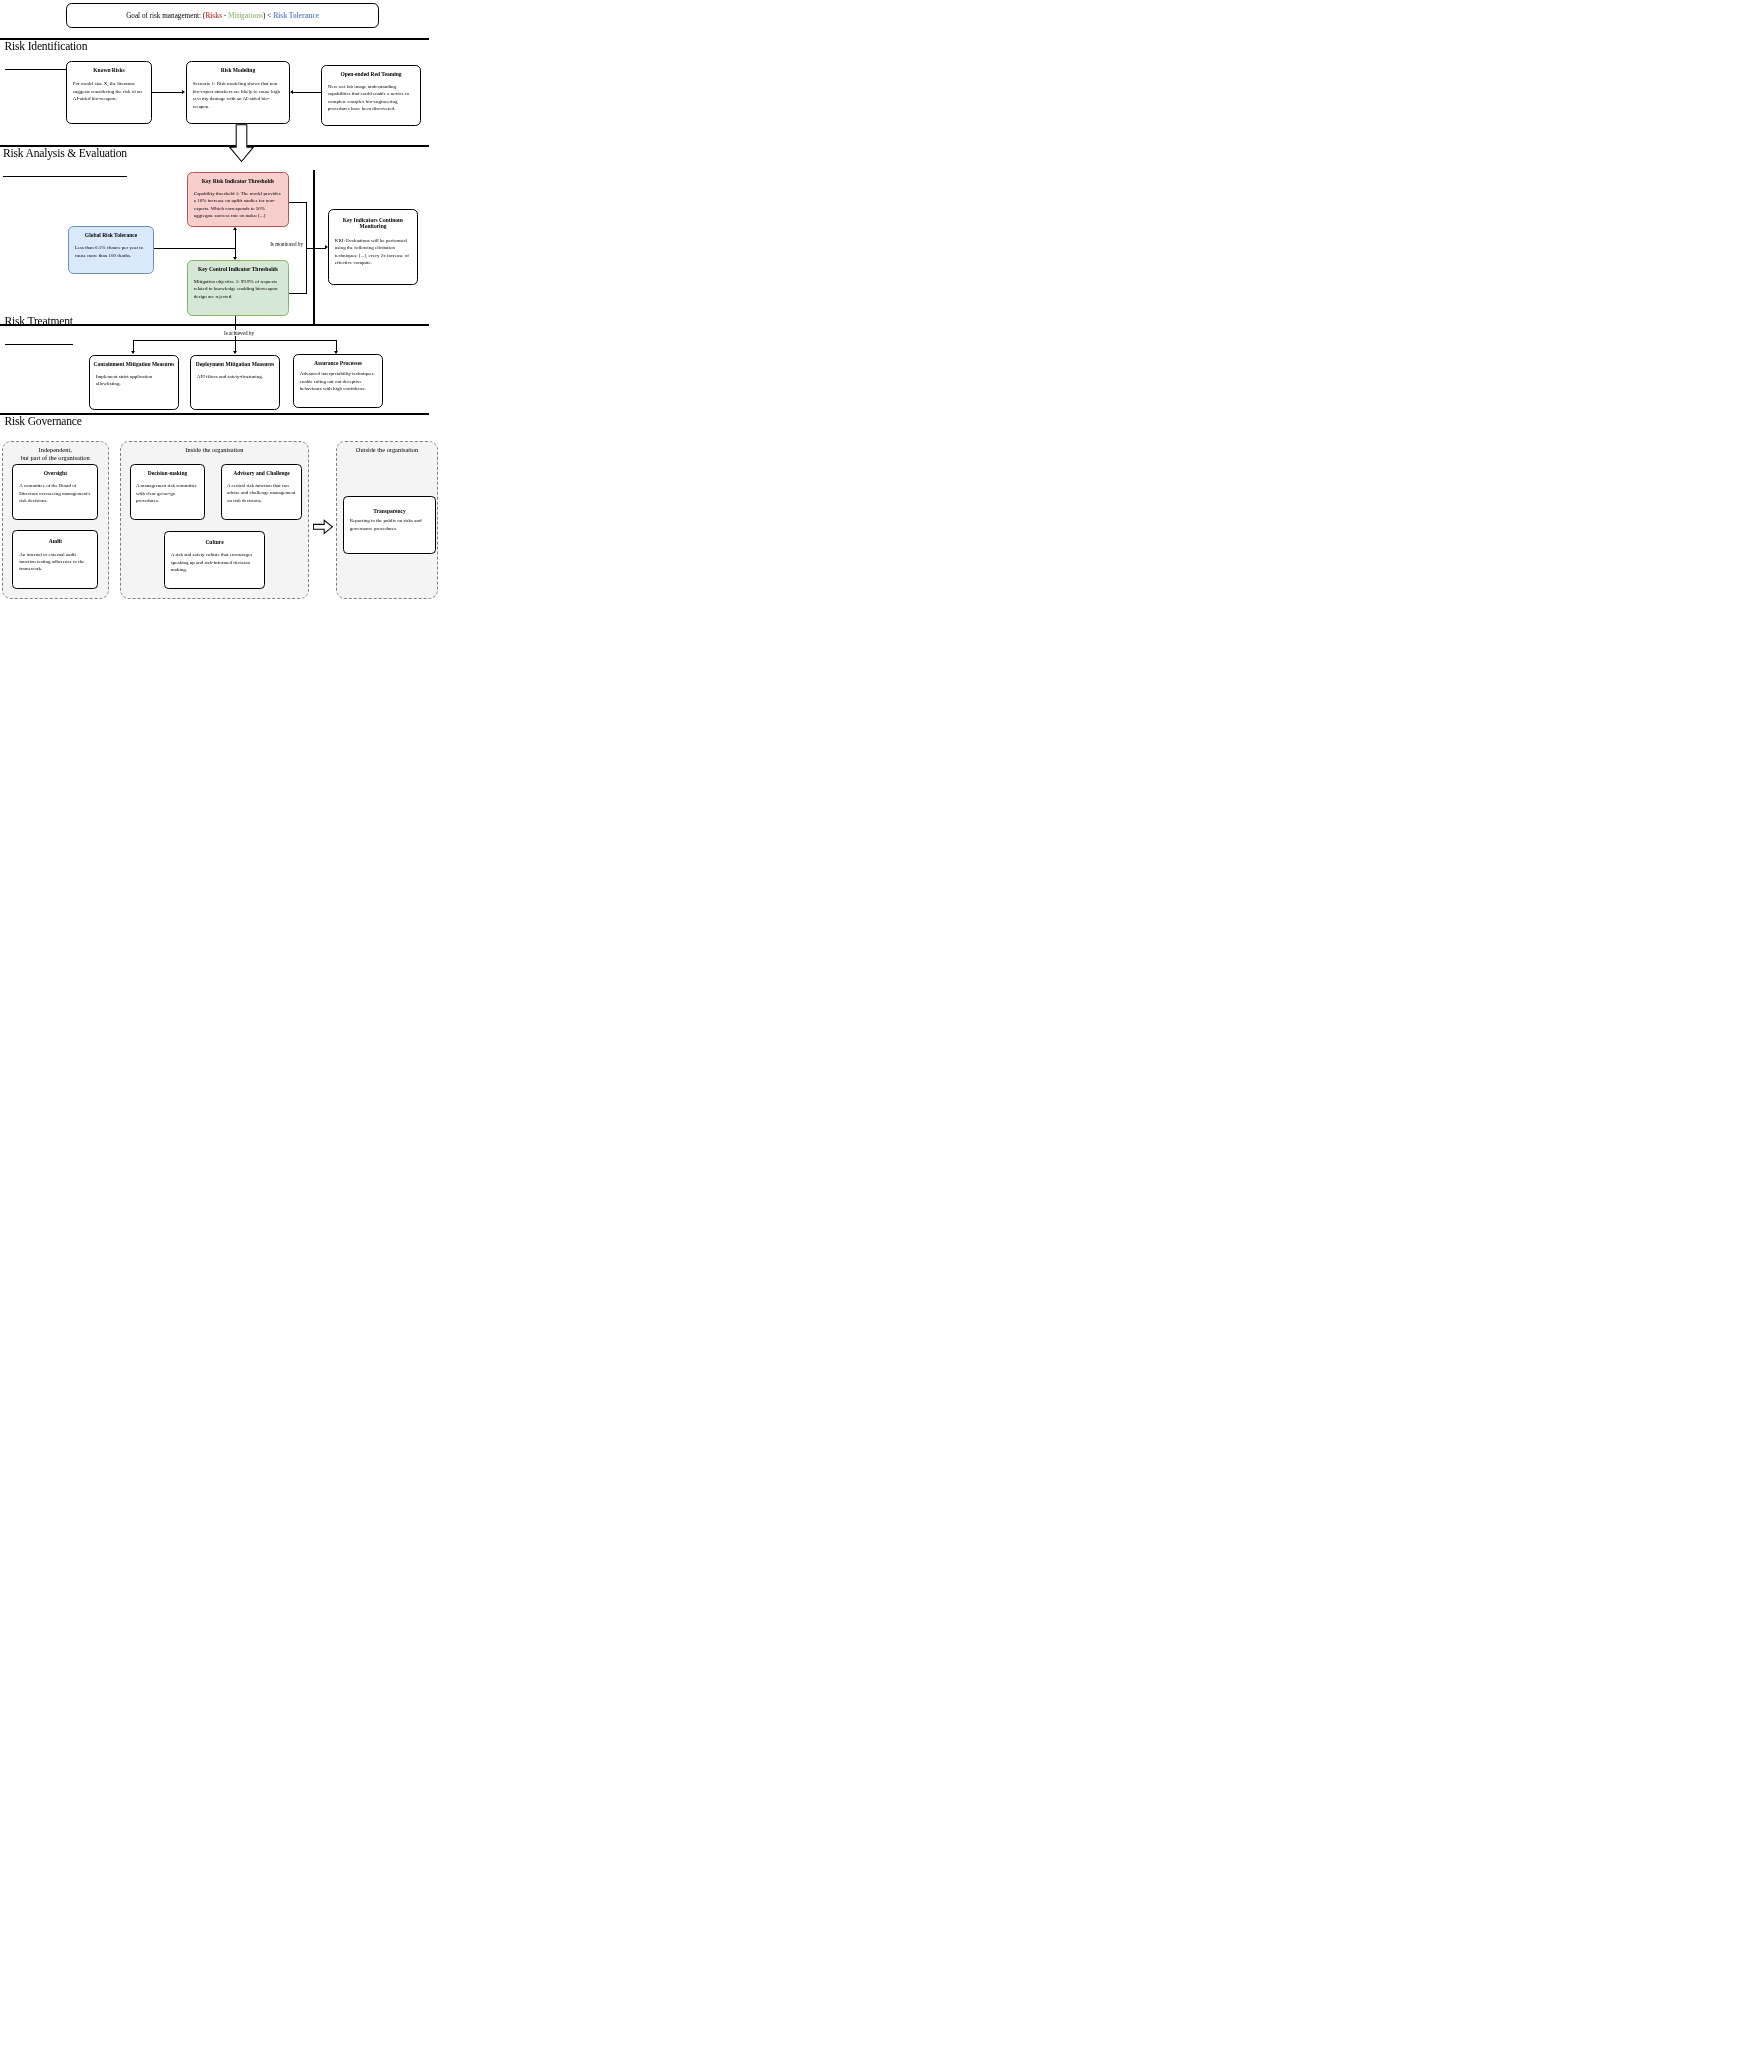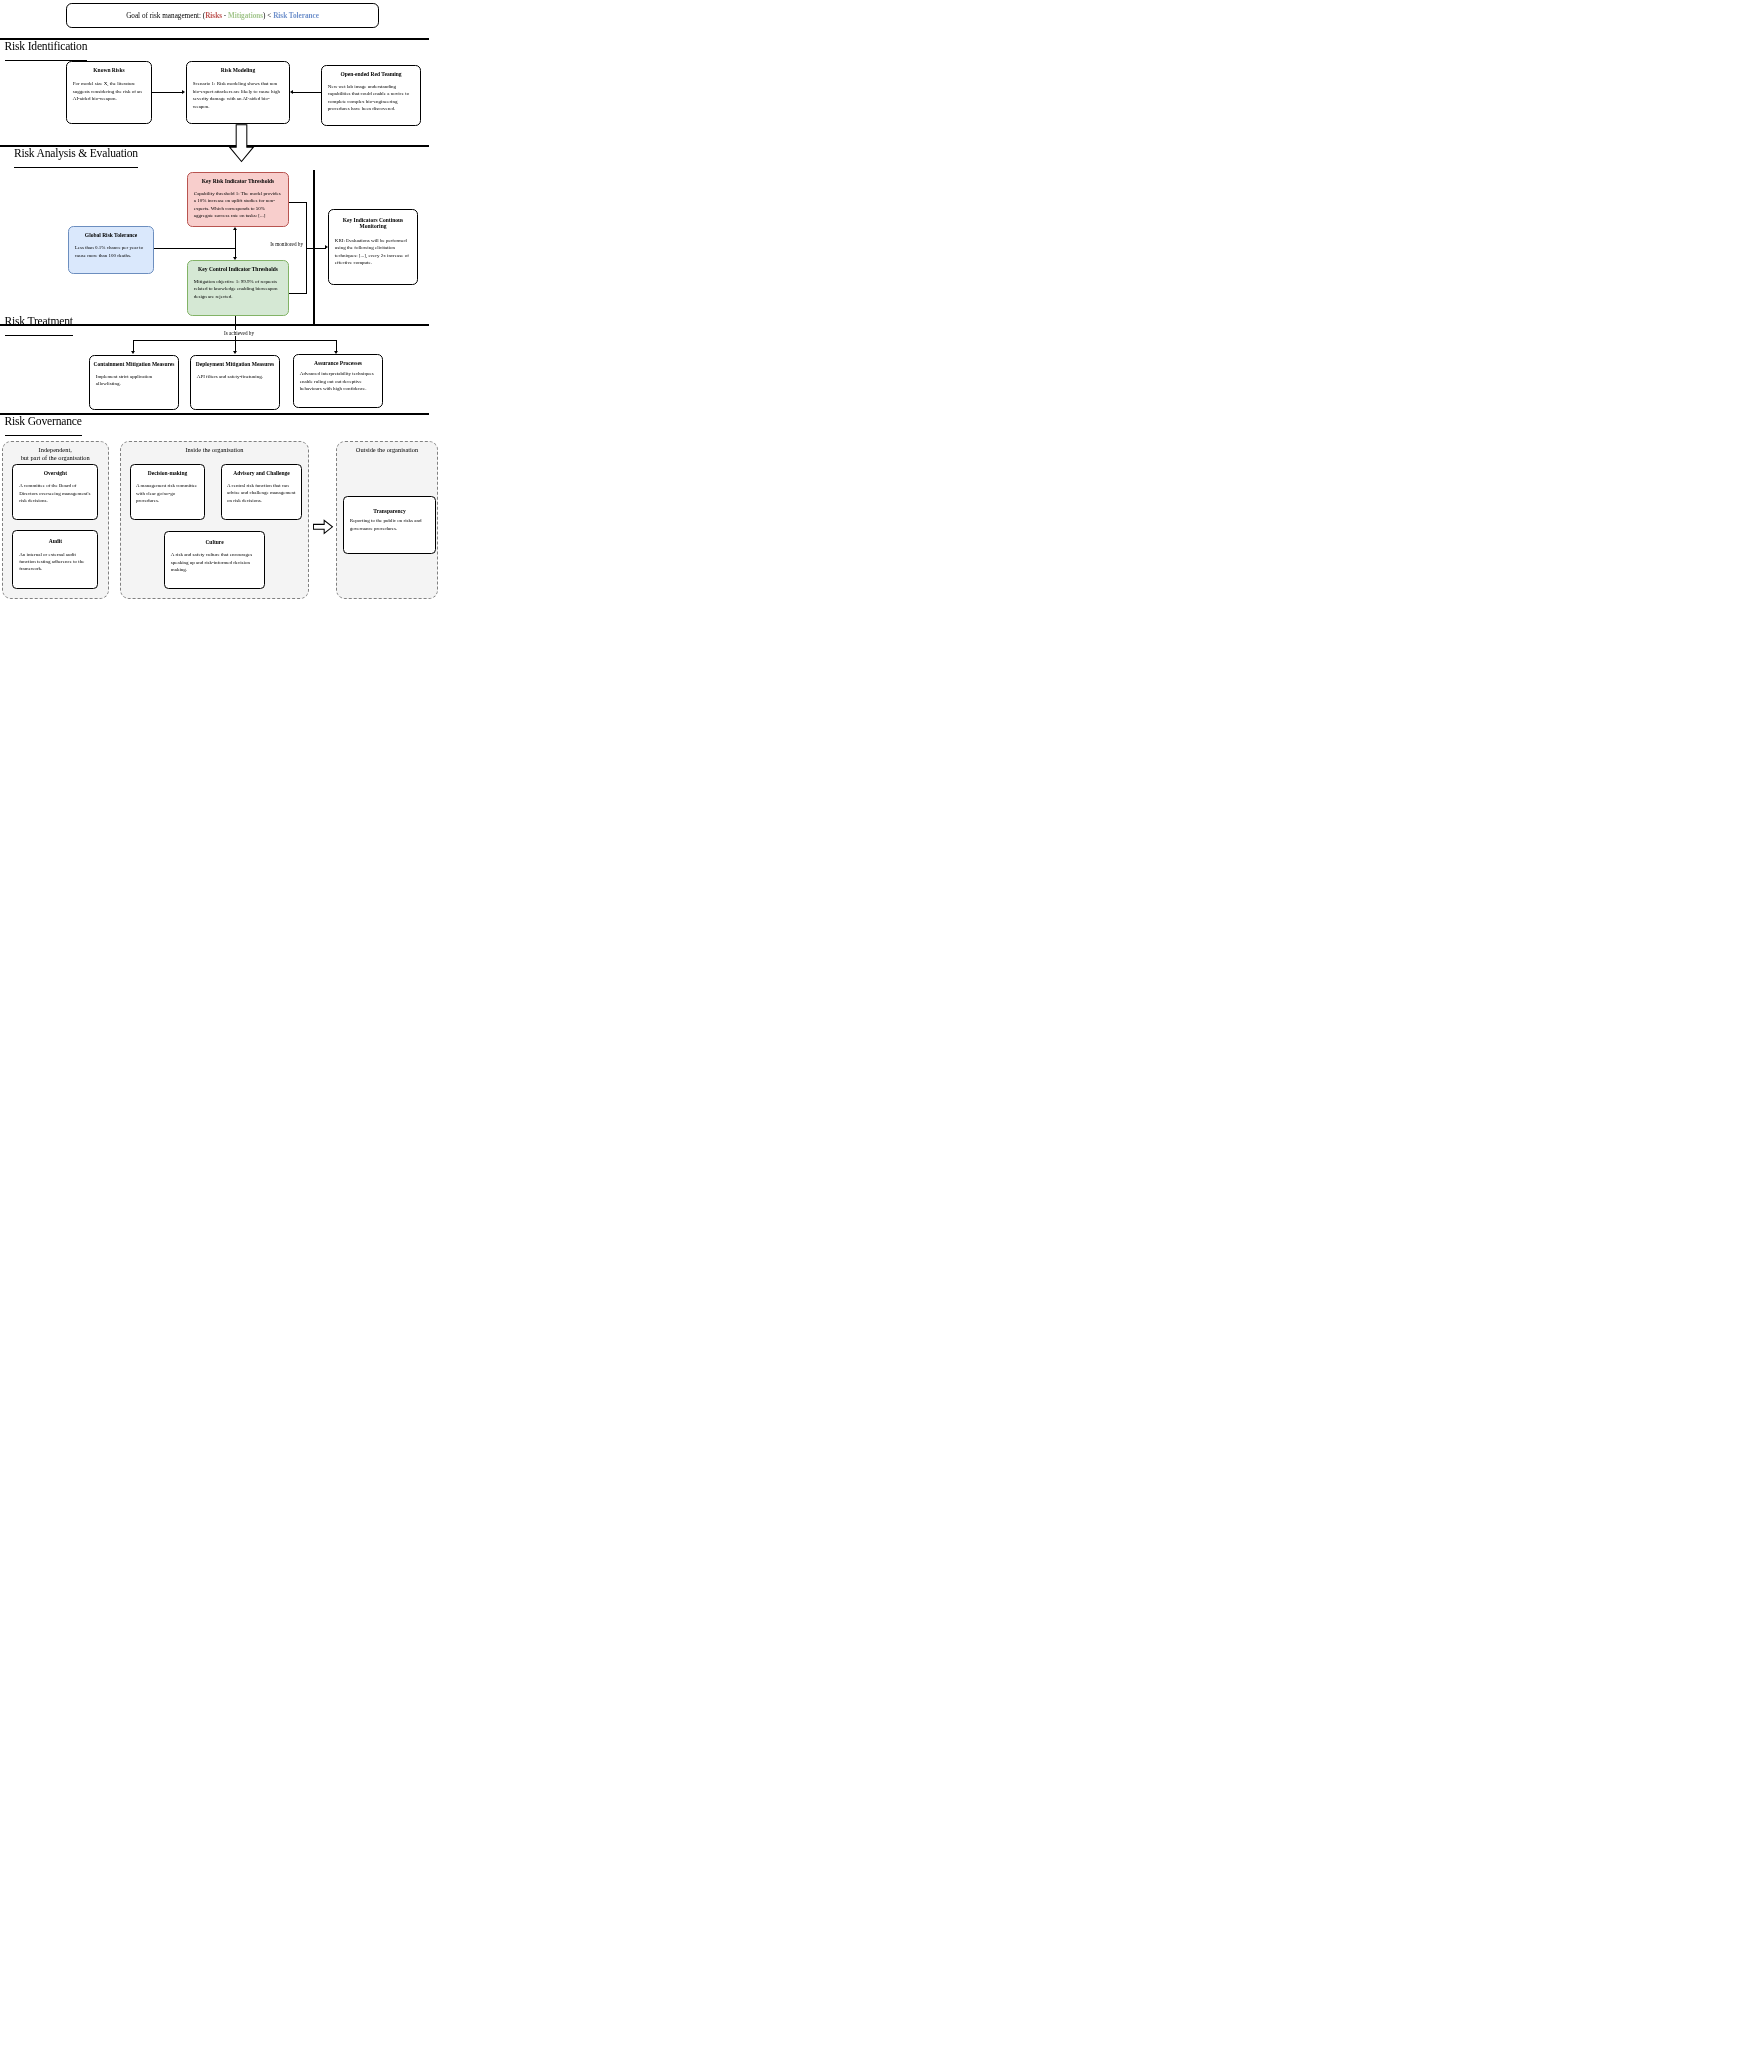--- a/index.html
+++ b/index.html
@@ -6,21 +6,21 @@
   #canvas {
     position:relative; width:441px; height:599px; background:#fff;
     font-family:"Liberation Serif","DejaVu Serif",serif; color:#000; overflow:hidden;
   }
   .abs { position:absolute; box-sizing:border-box; }
   .hline { position:absolute; background:#000; height:0.8px; }
   .vline { position:absolute; background:#000; width:0.8px; }
   .divider { position:absolute; background:#000; height:1.7px; left:0; width:429px; z-index:1; }
   .heading {
     position:absolute; font-size:11.6px; letter-spacing:-0.2px; line-height:1.05;
-    border-bottom:1.7px solid #000; padding-bottom:7px; z-index:2; white-space:nowrap;
+    border-bottom:1.7px solid #000; padding-bottom:16px; z-index:2; white-space:nowrap;
   }
   .box {
     position:absolute; background:#fff; border:1px solid #000; border-radius:5.4px;
     z-index:4; box-sizing:border-box;
   }
   .box-title { font-weight:bold; font-size:5.5px; text-align:center; margin:5px 3.3px 0 3.3px; line-height:1.25; }
   .box-body  { font-size:5px; line-height:1.48; margin:6.6px 5.8px 3.3px 5.8px; }
   .red-box   { background:var(--red_fill);   border-color:var(--red_border); }
   .green-box { background:var(--green_fill); border-color:var(--green_border); }
   .blue-box  { background:var(--blue_fill);  border-color:var(--blue_border); }
@@ -77,21 +77,21 @@
   <div class="arr-right" style="left:182px; top:90px"></div>
 
   <div class="arr-left" style="left:290px; top:90px"></div>
   <div class="hline" style="left:293px; top:92px; width:28px"></div>
 
   <svg style="left:228px; top:124px" width="27" height="39" viewBox="0 0 66 94">
     <polygon points="20,1 46,1 46,56 62,56 33,91 4,56 20,56" fill="#ffffff" stroke="#000000" stroke-width="2.5"></polygon>
   </svg>
 
   <div class="divider" style="top:145px"></div>
-  <div class="heading" style="left:14px; top:148px">Risk Analysis &amp; Evaluation</div>
+  <div class="heading" style="left:3px; top:148px">Risk Analysis &amp; Evaluation</div>
 
   <div class="box red-box" style="left:187px; top:172px; width:102px; height:55px">
     <div class="box-title">Key Risk Indicator Thresholds</div>
     <div class="box-body" style="margin-top:5px">Capability threshold 1: The model provides a 10% increase on uplift studies for non-experts. Which corresponds to 50% aggregate success rate on tasks: [...]</div>
   </div>
 
   <div class="box blue-box" style="left:68px; top:226px; width:86px; height:48px">
     <div class="box-title">Global Risk Tolerance</div>
     <div class="box-body" style="margin-top:5.4px">Less than 0.1% chance per year to cause more than 100 deaths.</div>
   </div>

